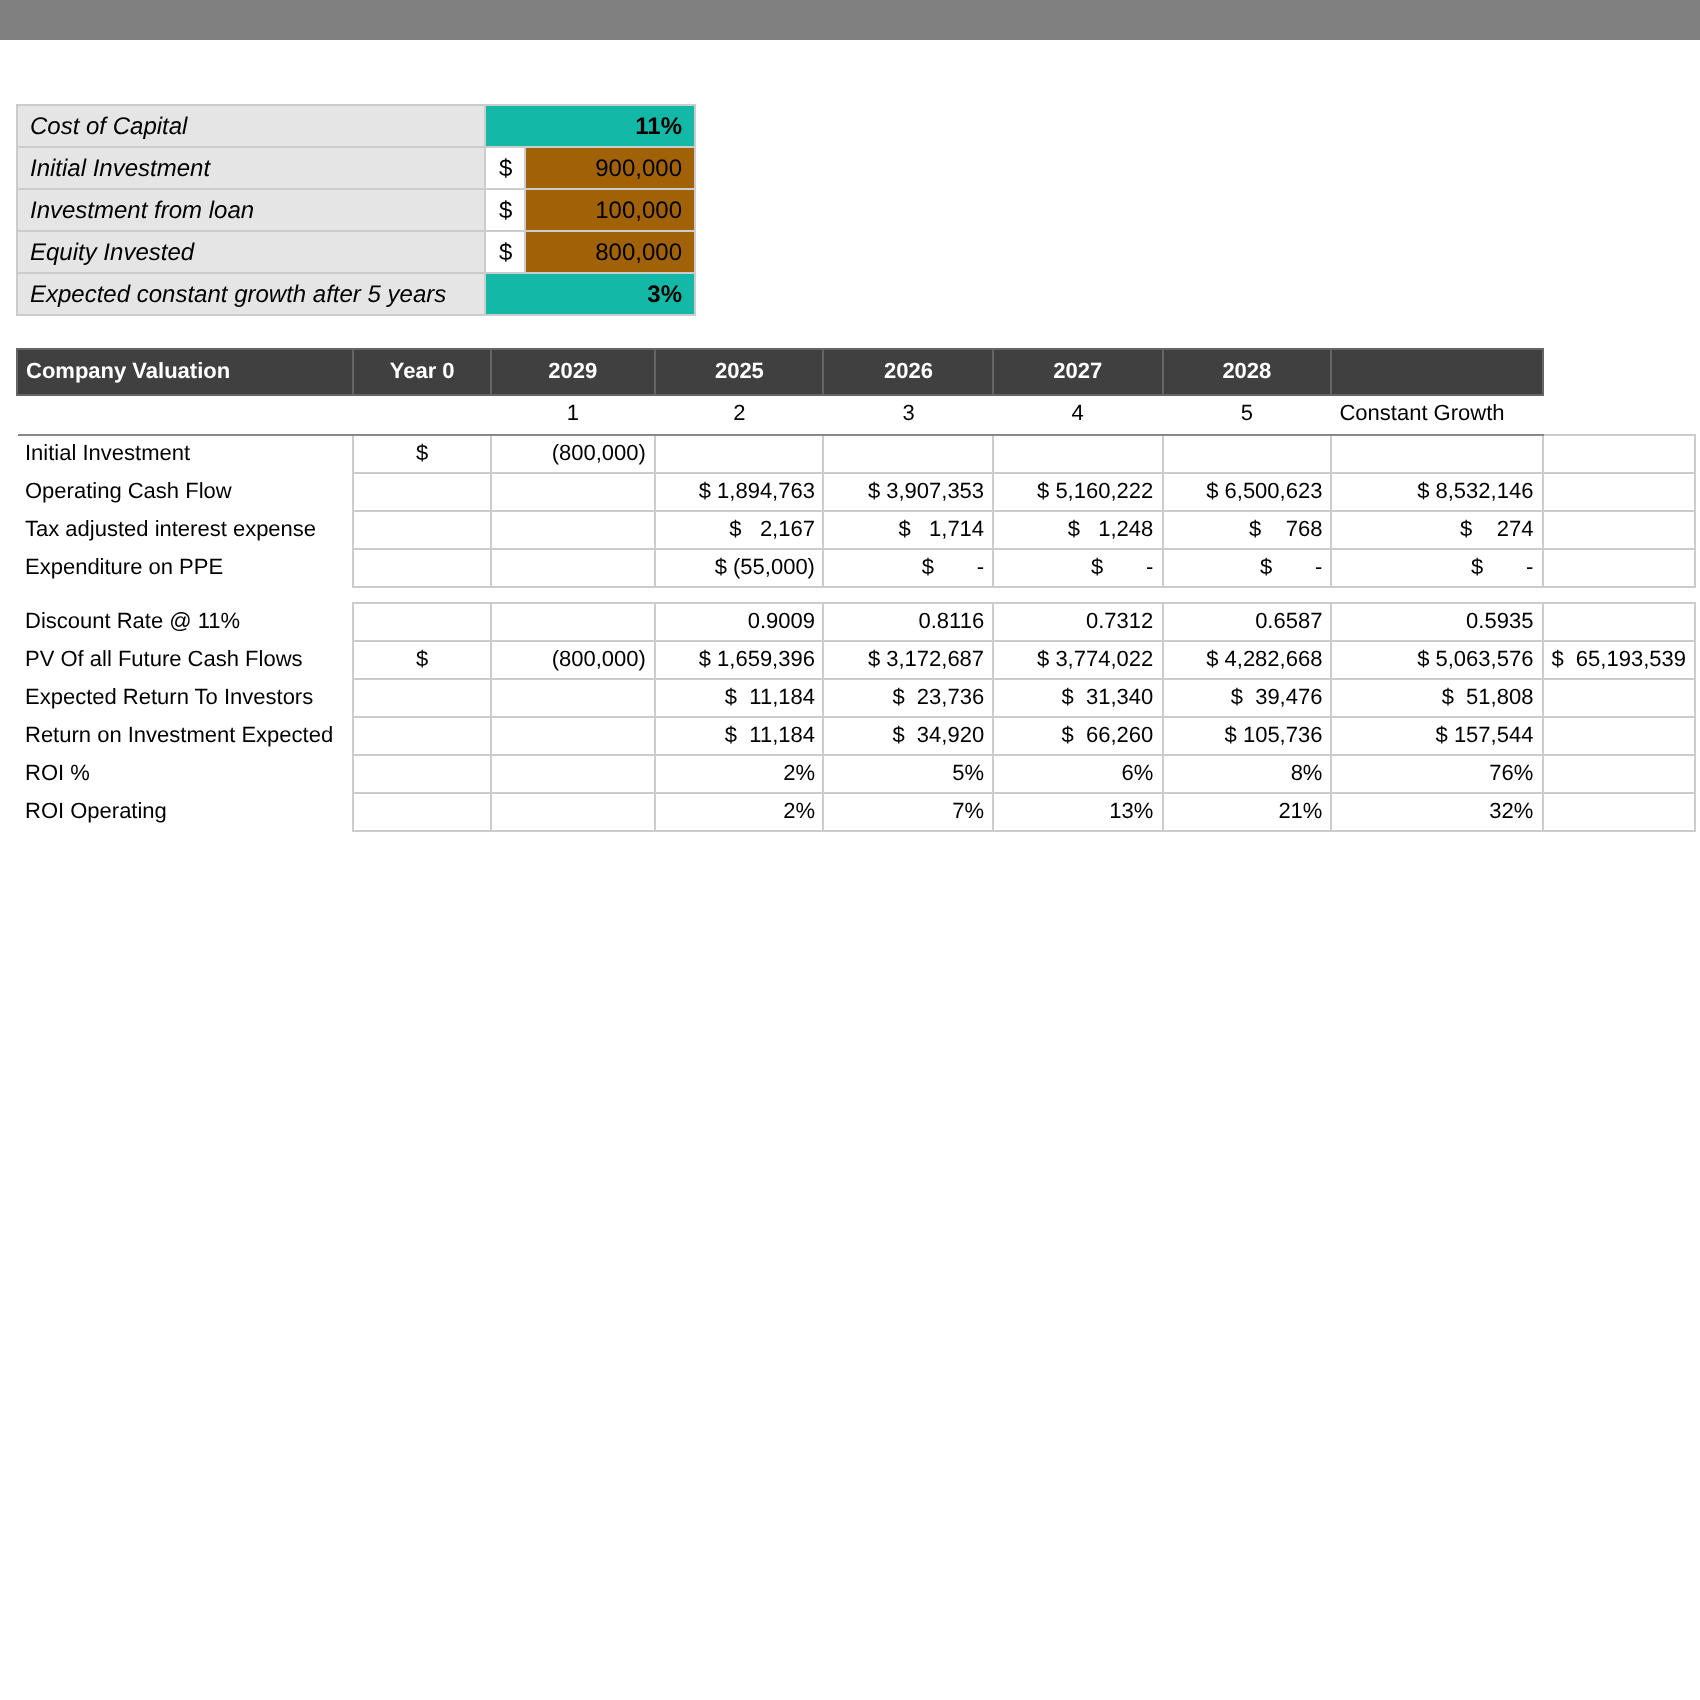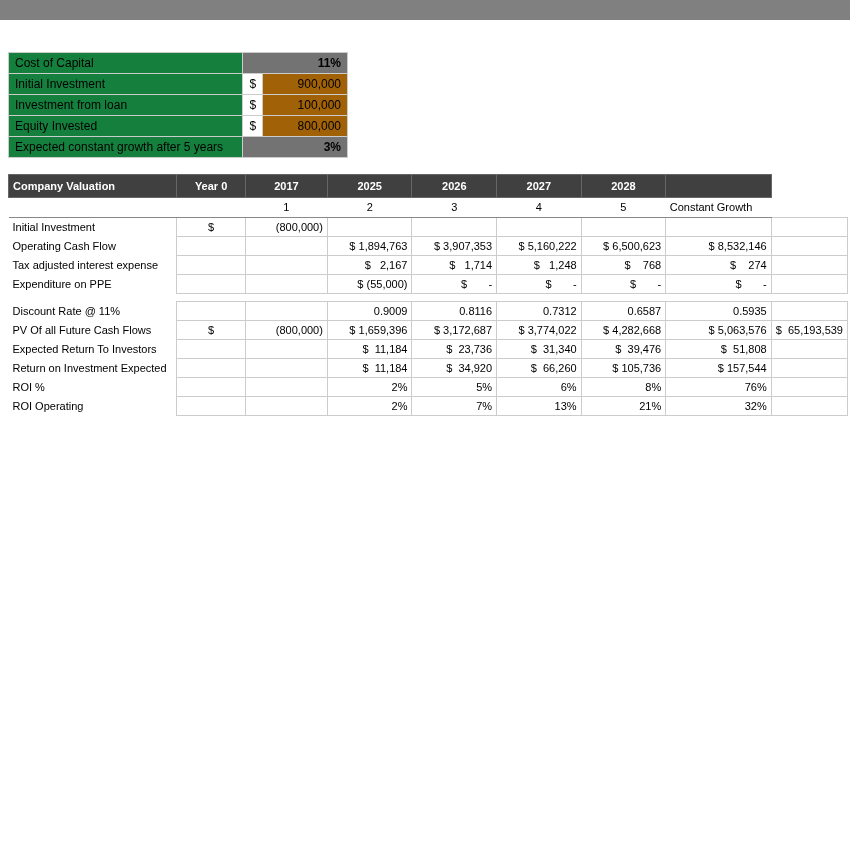--- a/index.html
+++ b/index.html
@@ -24,25 +24,26 @@
     .input-table {
       border-collapse: collapse;
       width: 340px;
     }
     .input-table td {
       padding: 3px 6px;
       border: 1px solid #cccccc;
       font-size: 12px;
     }
     .input-table .label-cell {
-      background: #15803d;
+      background: #e5e5e5;
       min-width: 200px;
+      font-style: italic;
     }
     .input-table .value-cell {
-      background: #737373;
+      background: #14b8a6;
       text-align: right;
       min-width: 80px;
       font-weight: bold;
     }
     .input-table .value-cell-white {
       background: #a16207;
       text-align: right;
       min-width: 80px;
     }
     .dollar-cell {
@@ -145,21 +146,21 @@
       </tbody>
   </table>
 </div>
 
 <div class="main-table-wrapper">
   <table class="main-table">
     <thead>
       <tr id="main-header-row">
           <th class="left-header" style="width: 170px; margin-left: 44px;">Company Valuation</th>
           <th style="width: 80px;">Year 0</th>
-          <th style="width: 90px;">2017</th>
+          <th style="width: 90px;">2029</th>
           <th style="width: 90px;">2025</th>
           <th style="width: 90px;">2026</th>
           <th style="width: 90px;">2027</th>
           <th style="width: 90px;">2028</th>
           <th style="width: 110px;"></th>
         </tr>
       <tr id="main-subheader-row" class="subheader">
           <td style="border-bottom: 1px solid rgb(136, 136, 136); padding-bottom: 4px;"></td>
           <td style="border-bottom: 1px solid rgb(136, 136, 136); padding-bottom: 4px;"></td>
           <td style="border-bottom: 1px solid rgb(136, 136, 136); padding-bottom: 4px;">1</td>

